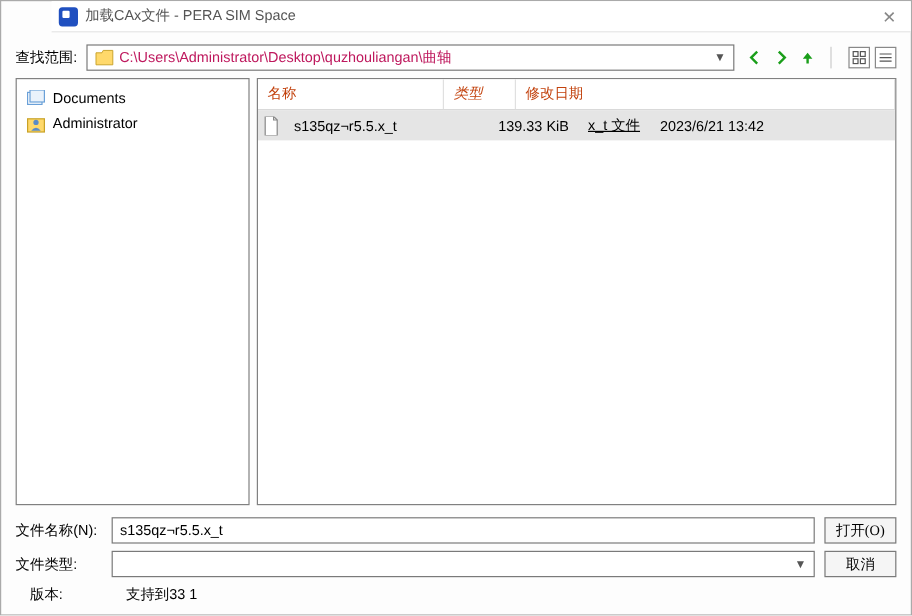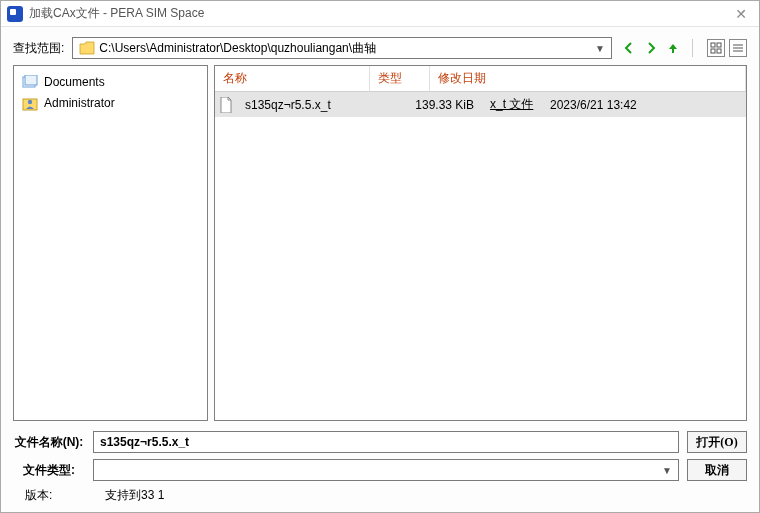--- a/index.html
+++ b/index.html
@@ -1,58 +1,58 @@
 <!DOCTYPE html>
 <html><head>
 <meta charset="utf-8">
 <style>
 * { box-sizing: border-box; margin: 0; padding: 0; font-family: "Microsoft YaHei", SimSun, sans-serif; font-size: 12px; }
 body { background: #f0f0f0; width: 760px; height: 513px; overflow: hidden; }
 .window { width: 760px; height: 513px; border: 1px solid #aaa; background: #fdfdfd; display: flex; flex-direction: column; }
-.titlebar { height: 26px; display: flex; align-items: center; padding: 0 6px; background: #fff; border-bottom: 1px solid #e5e5e5; }
+.titlebar { height: 26px; display: flex; align-items: center; padding: 0 6px; background: #fff; border-bottom: 1px solid #e5e5e5; margin-left: 42px; }
 .titlebar .icon { width: 16px; height: 16px; background: #2050c0; border-radius: 3px; margin-right: 6px; position: relative; }
 .titlebar .icon::after { content: ""; position: absolute; left: 3px; top: 3px; width: 6px; height: 6px; background: #fff; border-radius: 1px; }
 .titlebar .title { color: #555; flex: 1; }
 .titlebar .close { color: #888; font-size: 14px; padding: 0 6px; cursor: default; }
 .content { flex: 1; padding: 10px 12px 8px 12px; display: flex; flex-direction: column; gap: 6px; }
 .row-path { display: flex; align-items: center; gap: 8px; }
-.label { color: #000; white-space: nowrap; text-align: center; }
+.label { color: #000; white-space: nowrap; }
 .path-select { flex: 1; display: flex; align-items: center; border: 1px solid #7a7a7a; background: #fff; height: 22px; padding: 0 2px; }
 .path-select .folder-icon { width: 16px; height: 14px; margin: 0 4px; }
-.path-select .path-text { flex: 1; color: #000000; overflow: hidden; white-space: nowrap; }
+.path-select .path-text { flex: 1; color: #be185d; overflow: hidden; white-space: nowrap; }
 .path-select .dd { color: #555; padding: 0 4px; font-size: 10px; }
 .nav-btns { display: flex; gap: 4px; align-items: center; }
 .nav-btn { width: 18px; height: 18px; display: flex; align-items: center; justify-content: center; color: #1a9e1a; font-weight: bold; font-size: 14px; cursor: default; }
 .nav-btn.up { color: #1a9e1a; }
 .view-btns { display: flex; gap: 4px; align-items: center; margin-left: 4px; }
 .view-btn { width: 18px; height: 18px; border: 1px solid #888; display: flex; align-items: center; justify-content: center; background: #fff; }
 .vsep { width: 1px; height: 18px; background: #ccc; margin: 0 2px; }
 
 .panes { flex: 1; display: flex; gap: 6px; }
 .tree-pane { width: 195px; border: 1px solid #808080; background: #fff; padding: 6px 4px; }
 .tree-item { display: flex; align-items: center; gap: 6px; padding: 3px 4px; font-family: SimSun, monospace; }
 .doc-icon { width: 16px; height: 14px; }
 .user-icon { width: 16px; height: 16px; }
 .list-pane { flex: 1; border: 1px solid #808080; background: #fff; display: flex; flex-direction: column; overflow: hidden; }
 .list-header { display: flex; background: #fff; border-bottom: 1px solid #d0d0d0; }
 .list-header .col { padding: 4px 8px; border-right: 1px solid #e0e0e0; color: #c2410c; font-family: SimSun; }
 .col-name { width: 155px; }
 .col-size { width: 90px; text-align: right; }
-.col-type { width: 60px; }
+.col-type { width: 60px; font-style: italic; }
 .col-date { flex: 1; }
 .list-row { display: flex; align-items: center; padding: 2px 0; background: #e5e5e5; font-family: SimSun, monospace; }
 .list-row .file-icon { width: 14px; height: 16px; margin: 0 4px; }
 .list-row .c { padding: 2px 8px; }
 .list-row .c-name { width: 155px; overflow: hidden; white-space: nowrap; }
 .list-row .c-size { width: 90px; text-align: right; }
 .list-row .c-type { width: 60px; text-decoration: underline; }
 .list-row .c-date { flex: 1; }
 
 .bottom { display: flex; flex-direction: column; gap: 6px; margin-top: 4px; }
-.brow { display: flex; align-items: center; gap: 8px; font-weight: bold; }
+.brow { display: flex; align-items: center; gap: 8px; }
 .brow .fld { flex: 1; border: 1px solid #7a7a7a; background: #fff; height: 22px; padding: 0 6px; display: flex; align-items: center; font-family: SimSun, monospace; overflow: hidden; white-space: nowrap; }
 .brow .fld .dd { margin-left: auto; color: #555; font-size: 10px; }
 .brow .btn { width: 60px; height: 22px; border: 1px solid #7a7a7a; background: #f5f5f5; display: flex; align-items: center; justify-content: center; font-family: SimSun; cursor: default; }
 .version-row { display: flex; gap: 8px; padding-left: 0; margin-left: 12px; }
 .version-row .vlabel { width: 72px; }
 svg { display: block; }
 </style>
 </head>
 <body>
 

